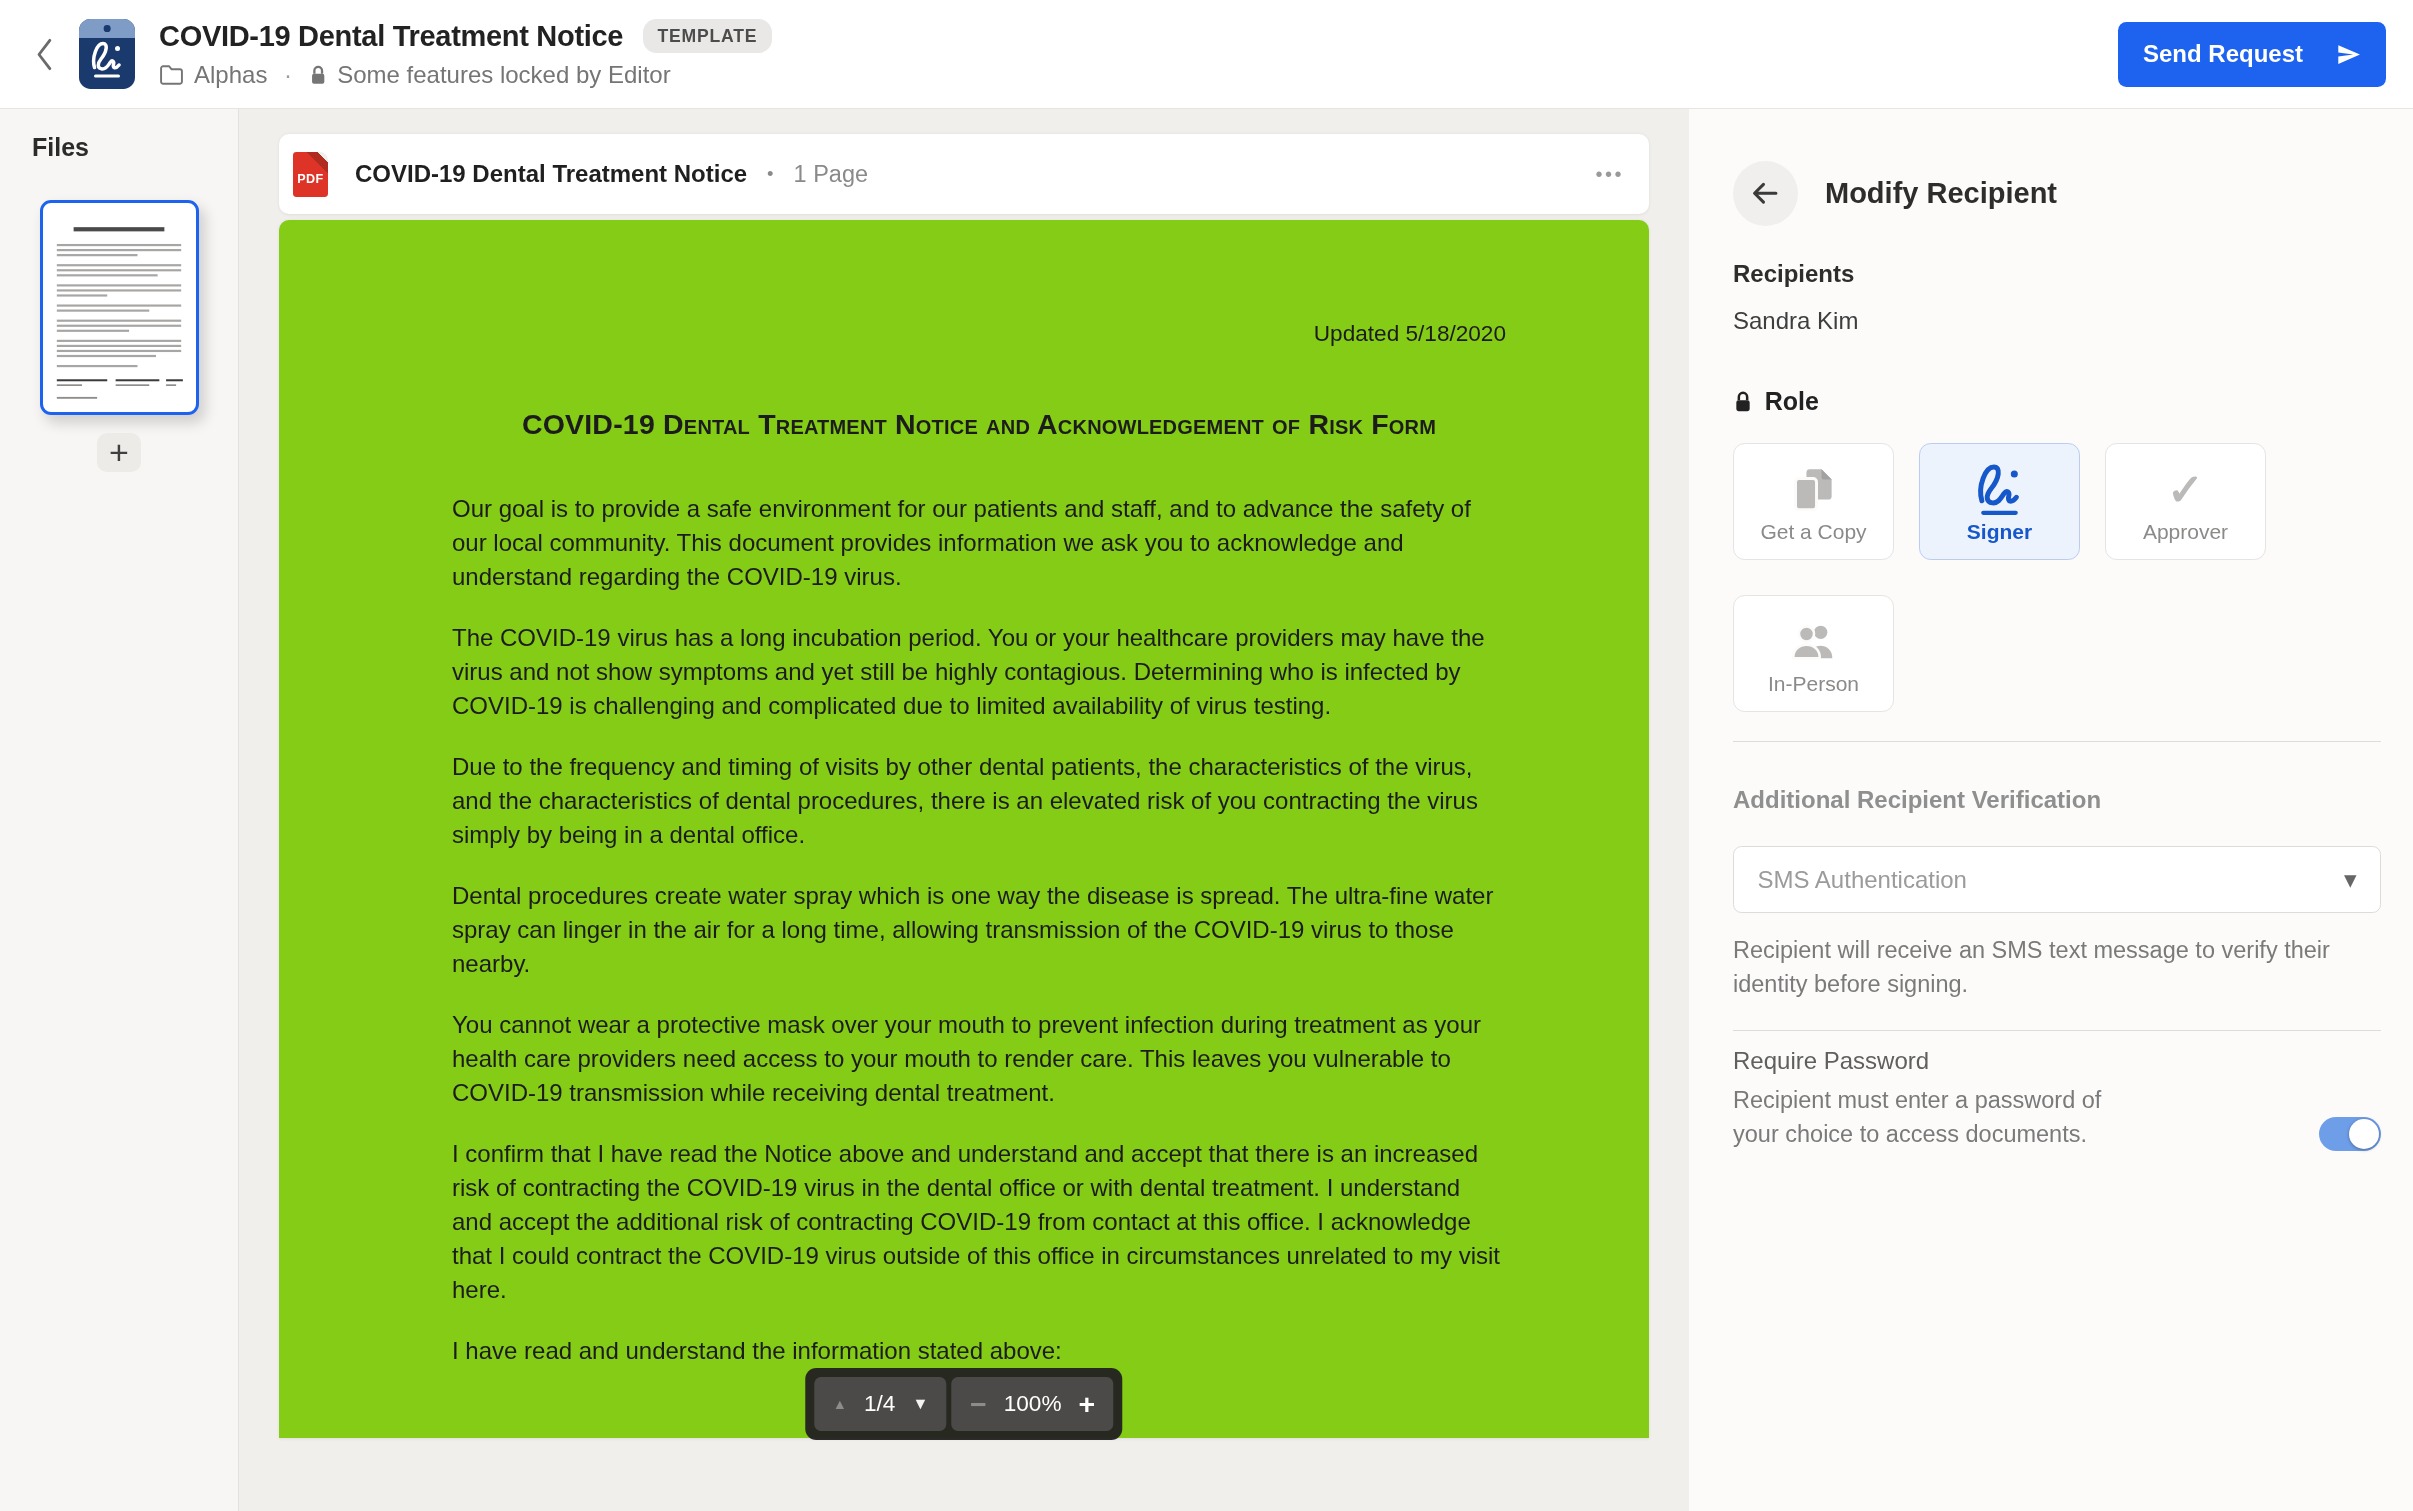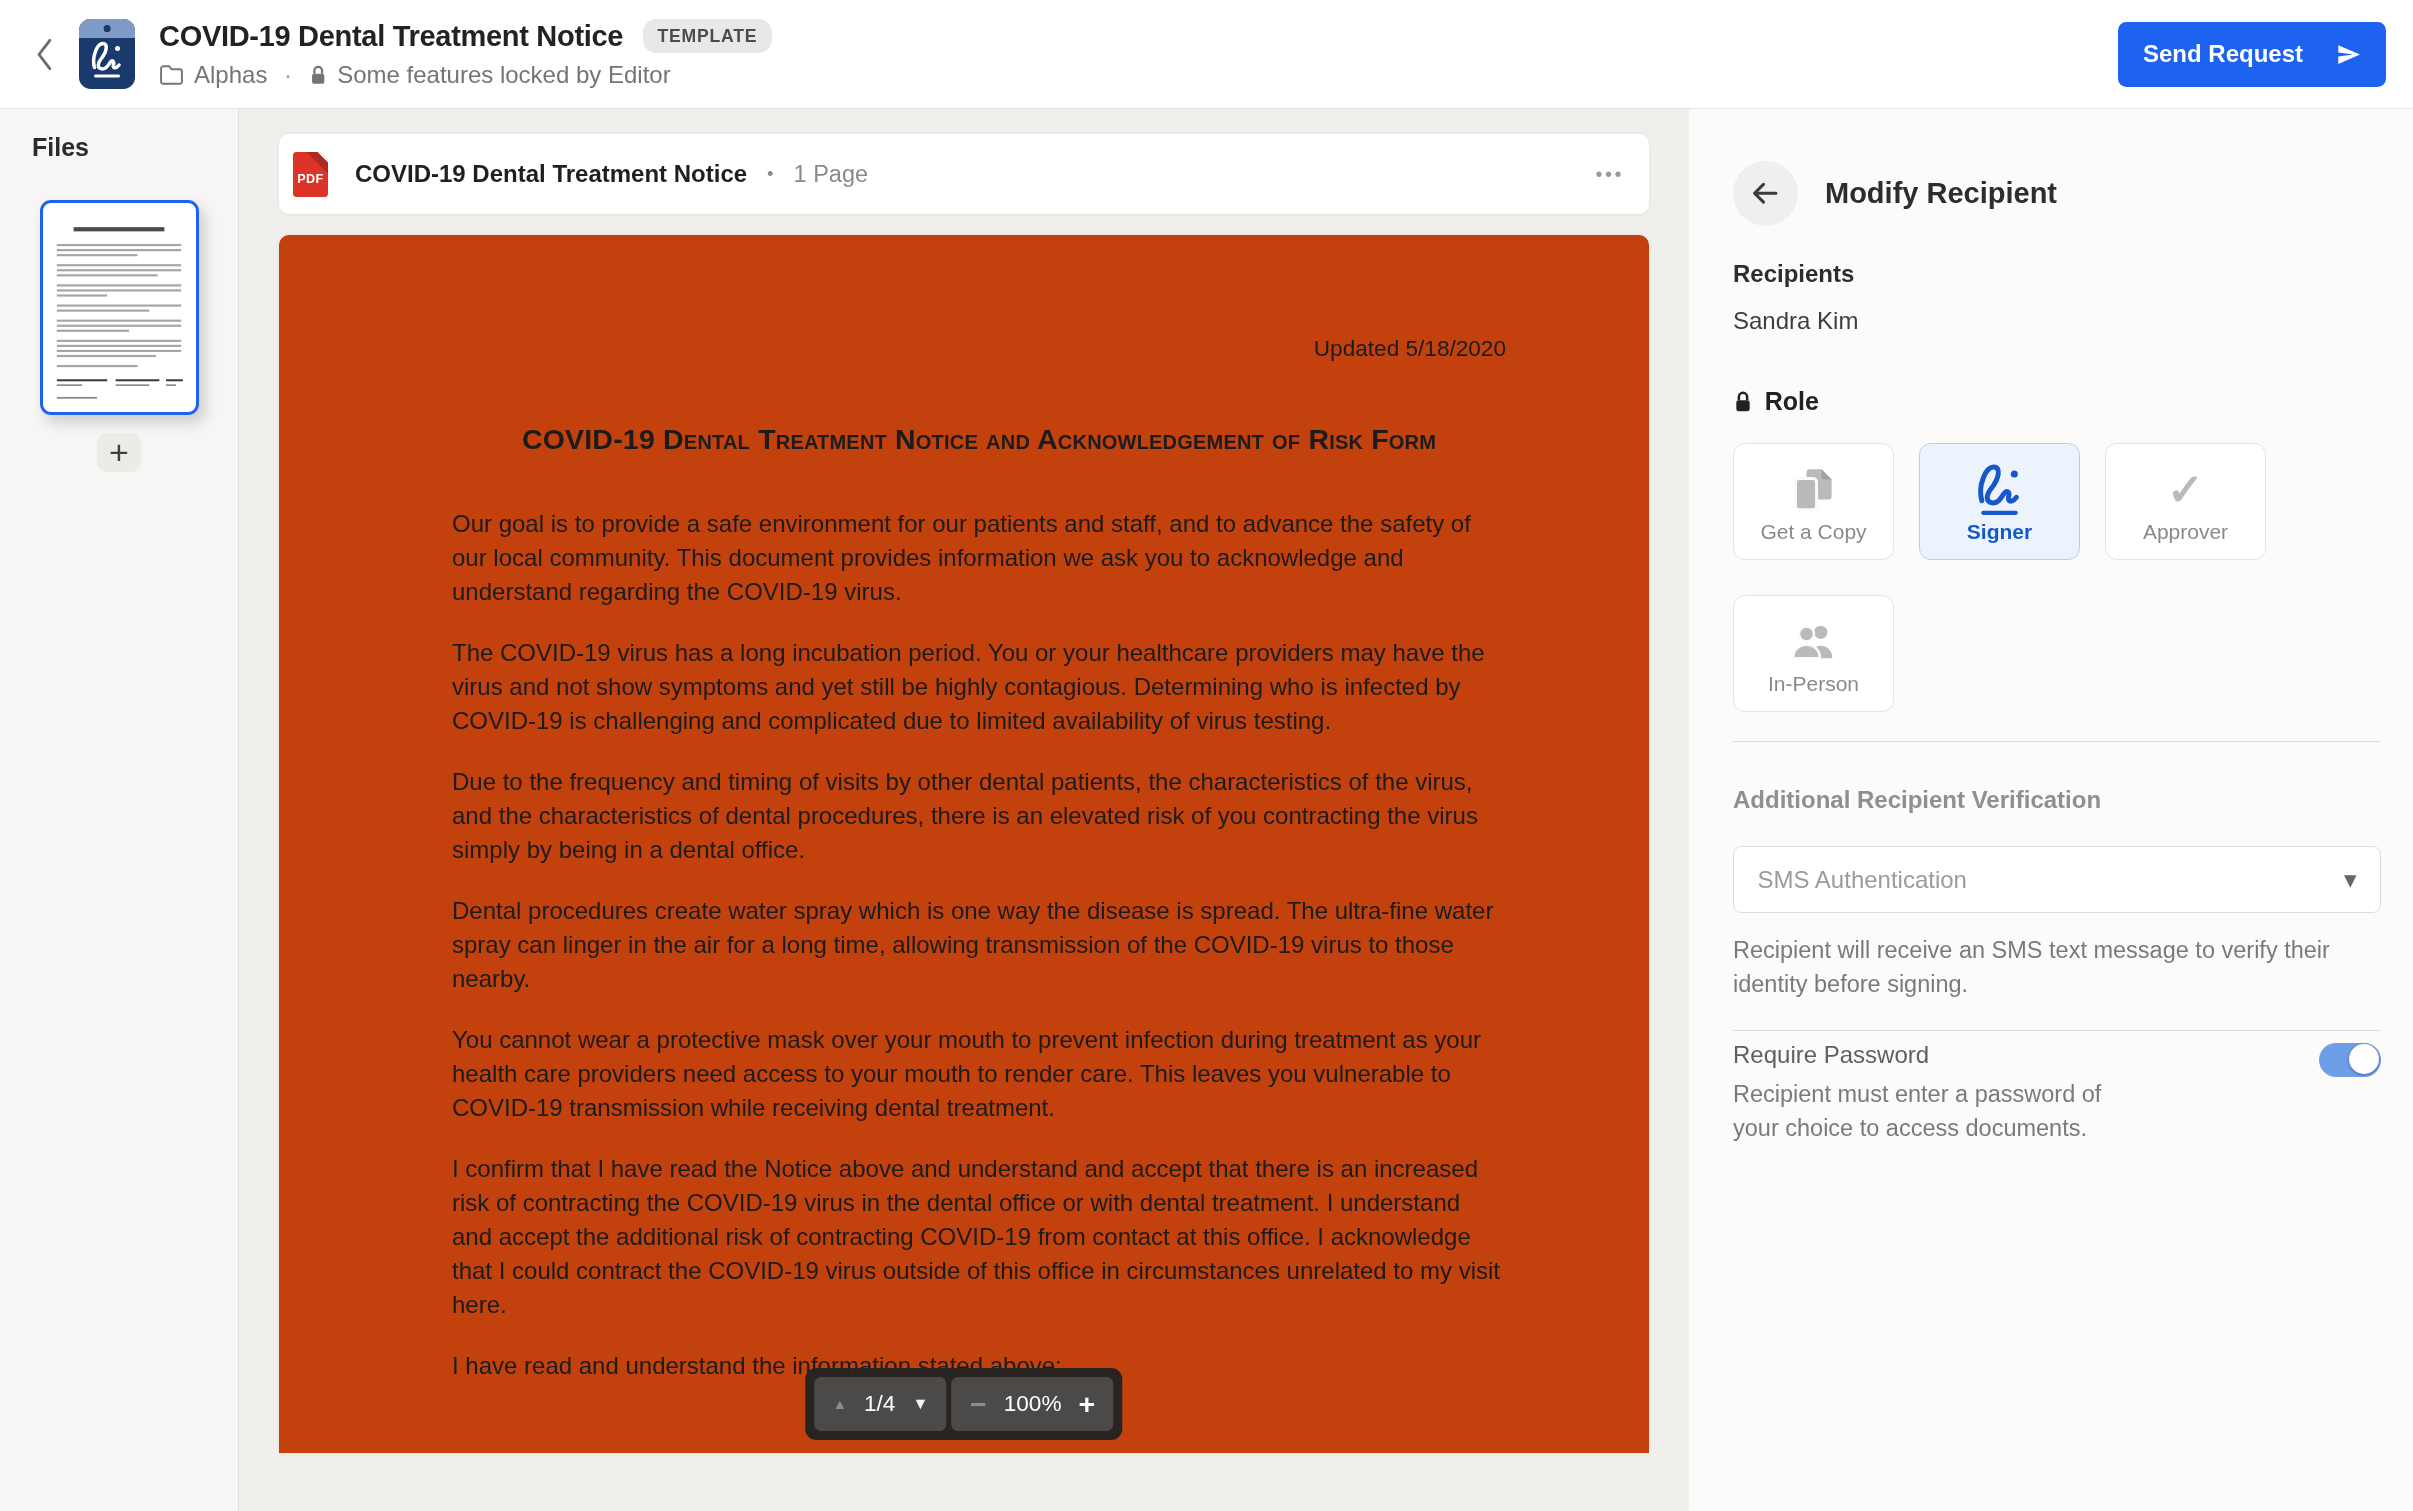--- a/index.html
+++ b/index.html
@@ -51,21 +51,21 @@
             padding:0 25px 0 14px; }
   .pdficon { width:35px; height:45px; border-radius:3.4px 8.4px 3.4px 3.4px; position:relative; margin-right:27px;
              background:linear-gradient(225deg, #f0efec 0 7.5px, #b12c20 7.5px 15px, #dd3427 15px 100%);
              display:flex; align-items:flex-end; justify-content:center; }
   .pdficon span { color:#fff; font-size:12.6px; font-weight:700; margin-bottom:11px; letter-spacing:0.4px; }
   .docname { font-size:24px; font-weight:700; color:#1f1f1f; }
   .dhdot { color:#8a8a8a; font-size:18.4px; margin:0 20px; }
   .dhpages { color:#8a8a8a; font-size:23.5px; }
   .more { margin-left:auto; color:#9a9a9a; font-size:20px; letter-spacing:2.5px; cursor:pointer; }
 
-  .page { margin:21px 40px 0; background:#c2410c; border-radius:10px 10px 0 0;
+  .page { margin:6px 40px 0; background:#84cc16; border-radius:10px 10px 0 0;
           box-shadow:0 0.8px 3.4px rgba(0,0,0,.07); height:1218px; overflow:hidden;
           padding:101px 143px 0 173px; color:#1c1c1c; }
   .page .updated { text-align:right; font-size:22.6px; }
   .doctitle { margin-top:61px; text-align:center; font-size:28.5px; font-weight:700;
               font-variant:small-caps; letter-spacing:0.2px; }
   .para { margin-top:27px; font-size:24px; line-height:34px; }
   .para.first { margin-top:51px; }
   .sigrow { margin-top:138px; display:flex; }
   .sig { border-top:2.5px solid #111; padding-top:18.4px; font-size:23.5px; }
   .sig1 { width:466px; margin-right:21px; }
@@ -107,21 +107,21 @@
   .rolecard.selected .rlabel { color:#1657c9; font-weight:700; }
   .checkglyph { font-size:44px; font-weight:700; color:#bcbab8; }
   .pdivider { border:none; border-top:0.8px solid #dedcda; margin-top:29px; }
   .vlabel { margin-top:44px; font-size:24px; font-weight:600; color:#8f8f8f; }
   .dropdown { margin-top:32px; height:67px; background:#fff; border:1.7px solid #dedcda;
               border-radius:8.4px; display:flex; align-items:center; padding:0 23.5px;
               cursor:pointer; }
   .dropdown .dval { font-size:24px; color:#9b9b9b; }
   .dropdown .caret { margin-left:auto; color:#666; font-size:25px; }
   .helper { margin-top:20px; font-size:23.5px; line-height:34px; color:#7a7a7a; }
-  .pwrow { margin-top:10px; display:flex; align-items:flex-start; }
+  .pwrow { margin-top:16px; display:flex; align-items:flex-end; }
   .pwtext { width:419px; }
   .pwlabel { font-size:24px; font-weight:500; color:#5f5f5f; }
   .pwtext .helper { margin-top:8.4px; }
   .toggle { margin-left:auto; width:62px; height:34px; border-radius:17px; background:#6f9ee9;
             position:relative; cursor:pointer; flex:0 0 auto; margin-top:1.7px; }
   .toggle .knob { position:absolute; top:1.7px; right:1.7px; width:30px; height:30px;
                   border-radius:50%; background:#fff; box-shadow:0 0.8px 3.4px rgba(0,0,0,.35); }
 </style>
 </head>
 <body>

